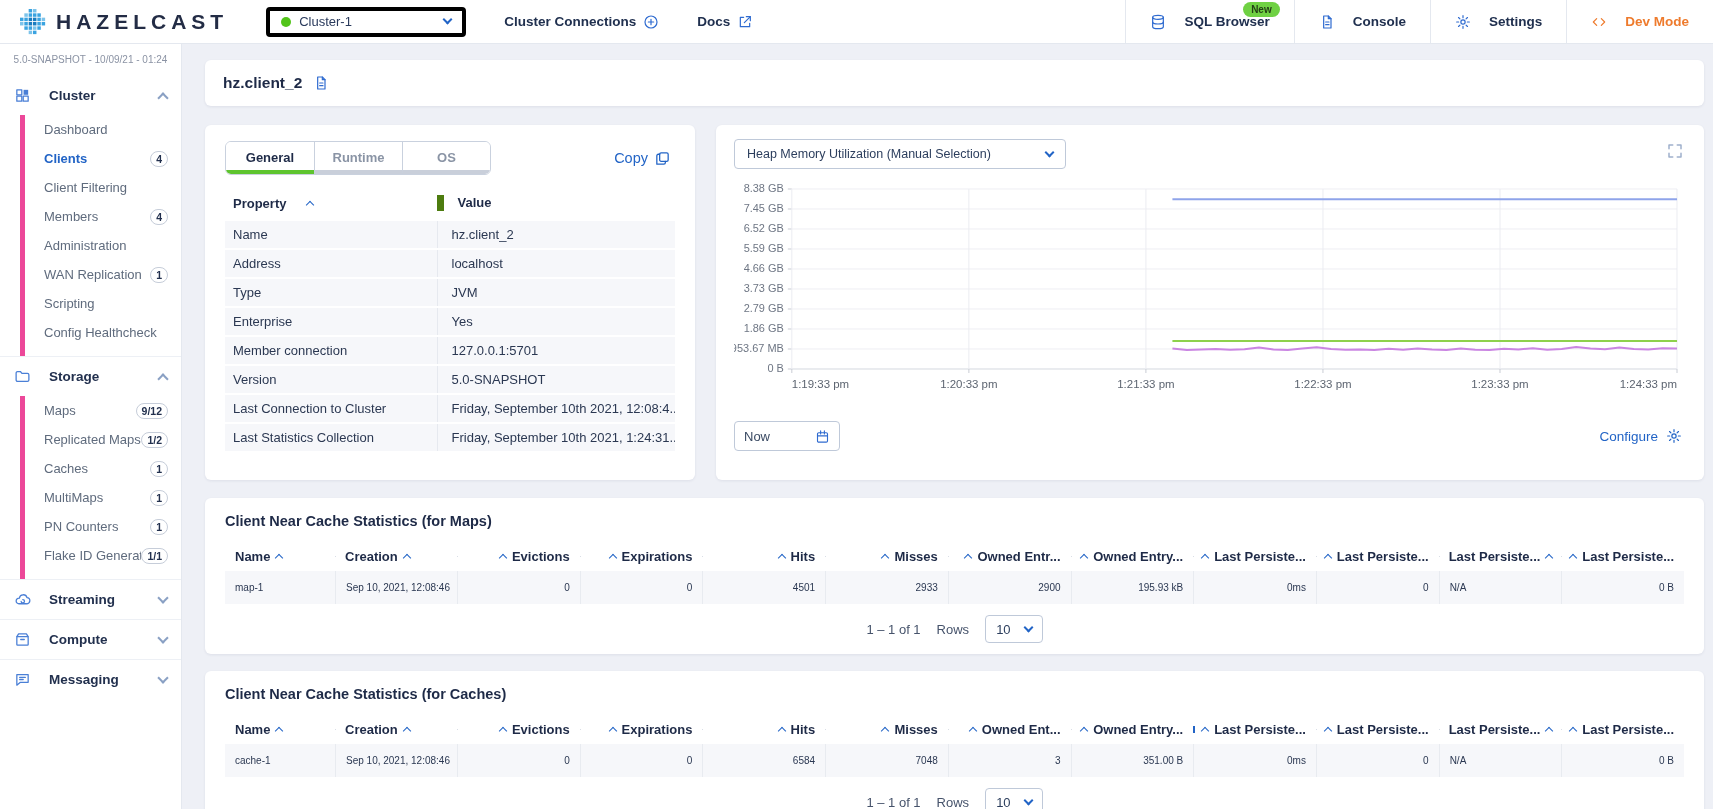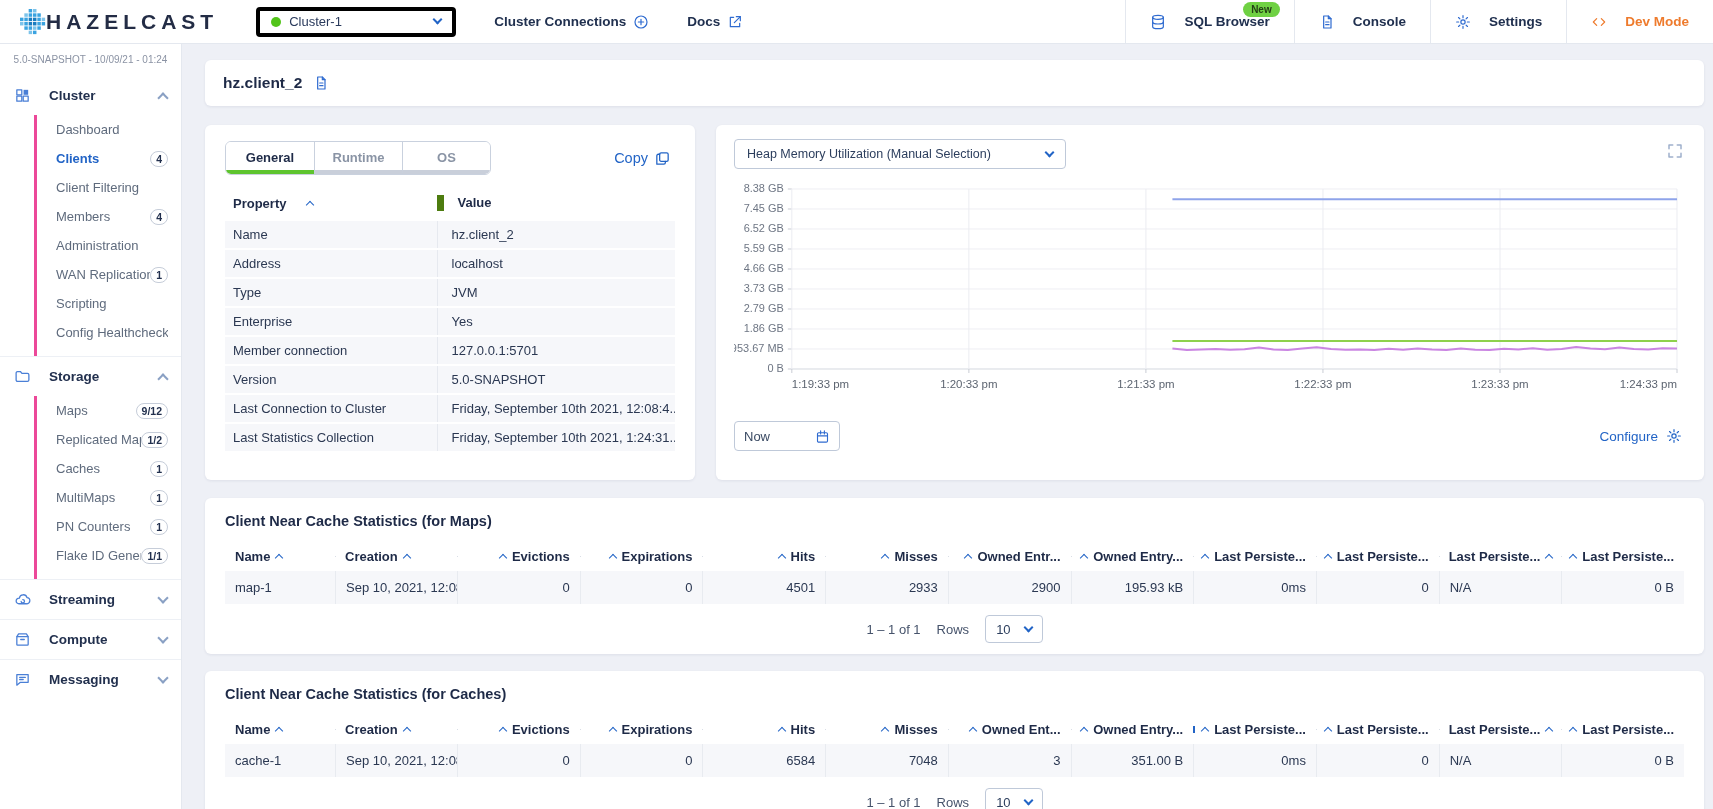--- a/index.html
+++ b/index.html
@@ -1,21 +1,21 @@
 <!DOCTYPE html>
 <html><head>
 <meta charset="utf-8">
 <style>
   *{box-sizing:border-box;margin:0;padding:0}
   html,body{width:1713px;height:809px}
   body{position:relative;overflow:hidden;background:#eef0f6;font-family:"Liberation Sans",sans-serif;color:#1e2a47}
 
   
   .topbar{position:absolute;top:0;left:0;right:0;height:44px;background:#fff;border-bottom:1px solid #e4e8ef;display:flex;align-items:stretch;z-index:10}
-  .logo{display:flex;align-items:center;padding:0 14px 0 20px;cursor:pointer}
+  .logo{display:flex;align-items:center;gap:10px;padding:0 14px 0 20px;cursor:pointer}
   .logo-text{font-size:21px;font-weight:600;letter-spacing:5px;color:#232c45}
   .cluster-select{width:200px;height:30px;align-self:center;margin-left:24px;border:4px solid #000000;border-radius:4px;display:flex;align-items:center;gap:8px;padding:0 11px;font-size:13px;color:#2a3a5c;cursor:pointer;background:#fff}
   .dot{width:10px;height:10px;border-radius:50%;background:#52c41a;flex:none}
   .flex1{flex:1}
   .top-link{display:flex;align-items:center;gap:7px;margin-left:38px;font-size:13.5px;font-weight:700;color:#20304f;cursor:pointer}
   .top-actions{margin-left:auto;display:flex;align-items:stretch}
   .action{position:relative;display:flex;align-items:center;gap:18px;padding:0 24px;border-left:1px solid #e4e8ef;font-size:13.5px;font-weight:700;color:#20304f;cursor:pointer}
   .action.dev{color:#ee7b2d}
   .badge-new{position:absolute;top:2px;right:14px;background:#6fd143;color:#233f16;border-radius:8px;font-size:10px;font-weight:700;padding:1px 8px;line-height:13px}
 
@@ -31,21 +31,21 @@
 
   
   .sidebar{position:absolute;top:44px;left:0;width:182px;bottom:0;background:#fff;border-right:1px solid #e4e8ef}
   .version{font-size:10px;color:#8b93a4;text-align:center;padding:10px 4px 11px;white-space:nowrap}
   .side-section{border-top:1px solid #edf0f5}
   .side-section.first{border-top:none}
   .side-head{display:flex;align-items:center;gap:18px;padding:11px 14px;cursor:pointer}
   .side-head .ticon{color:#4a7fd6}
   .side-head .ticon svg{width:17px;height:17px}
   .side-label{font-size:13.5px;font-weight:700;color:#22304e;flex:1}
-  .side-items{margin-left:34px;border-left:3px solid #ec4899;padding:0 0 9px}
+  .side-items{margin-left:20px;border-left:5px solid #ec4899;padding:0 0 9px}
   .side-item{display:flex;align-items:center;height:29px;padding:0 13px 0 19px;font-size:13px;color:#5f6b7d;cursor:pointer}
   .side-item.active{color:#2264c6;font-weight:700}
   .side-item .s-label{flex:1;white-space:nowrap;overflow:hidden}
   .badge{border:1px solid #c6cdd9;border-radius:9px;padding:0 5px;height:16px;line-height:14px;font-size:10.5px;font-weight:700;color:#22304e;background:#fff;flex:none}
 
   
   .main{position:absolute;left:182px;top:44px;right:0;bottom:0;padding:16px 9px 0 23px;overflow:hidden}
   .card{background:#fff;border-radius:6px;box-shadow:0 1px 3px rgba(25,39,80,.08)}
   .title-card{height:46px;display:flex;align-items:center;gap:11px;padding:0 18px;margin-bottom:19px}
   .page-title{font-size:15.5px;font-weight:700}
@@ -84,21 +84,21 @@
   
   .stats-card{padding:15px 20px 8px;margin-bottom:17px}
   .stats-title{font-size:14.5px;font-weight:700}
   .stats-table{margin-top:12px}
   .thead{display:flex;height:30px;align-items:center}
   .th{display:flex;align-items:center;gap:6px;font-size:13px;font-weight:700;color:#1e2a47;padding:0 10px;position:relative;white-space:nowrap;overflow:hidden;cursor:pointer}
   .th.right{justify-content:flex-end}
   .hdiv{position:absolute;left:0;top:7px;bottom:7px;width:1px;background:#d9dee6}
   .hdiv.hl{width:2px;background:#2264c6;top:4px;bottom:4px}
   .trow{display:flex;height:33px;align-items:stretch;background:#f6f7fa}
-  .td{font-size:13px;color:#2b3852;padding:0 10px;white-space:nowrap;overflow:hidden;display:flex;align-items:center;border-left:1px solid #e8ebf0}
+  .td{font-size:10px;color:#2b3852;padding:0 10px;white-space:nowrap;overflow:hidden;display:flex;align-items:center;border-left:1px solid #e8ebf0}
   .td:first-child{border-left:none}
   .td.right{justify-content:flex-end}
   .c0{width:110px;flex:none}
   .c1{width:122px;flex:none}
   .cn{flex:1 1 0;min-width:0}
   .pagination{display:flex;align-items:center;justify-content:center;gap:16px;margin-top:8px;height:34px}
   .pg-range,.pg-rows{font-size:13px;color:#46536b}
   .pg-select{border:1px solid #bfc9d9;border-radius:4px;height:28px;display:flex;align-items:center;gap:14px;padding:0 10px;font-size:13px;color:#2c3e5d;cursor:pointer}
 </style>
 </head>

